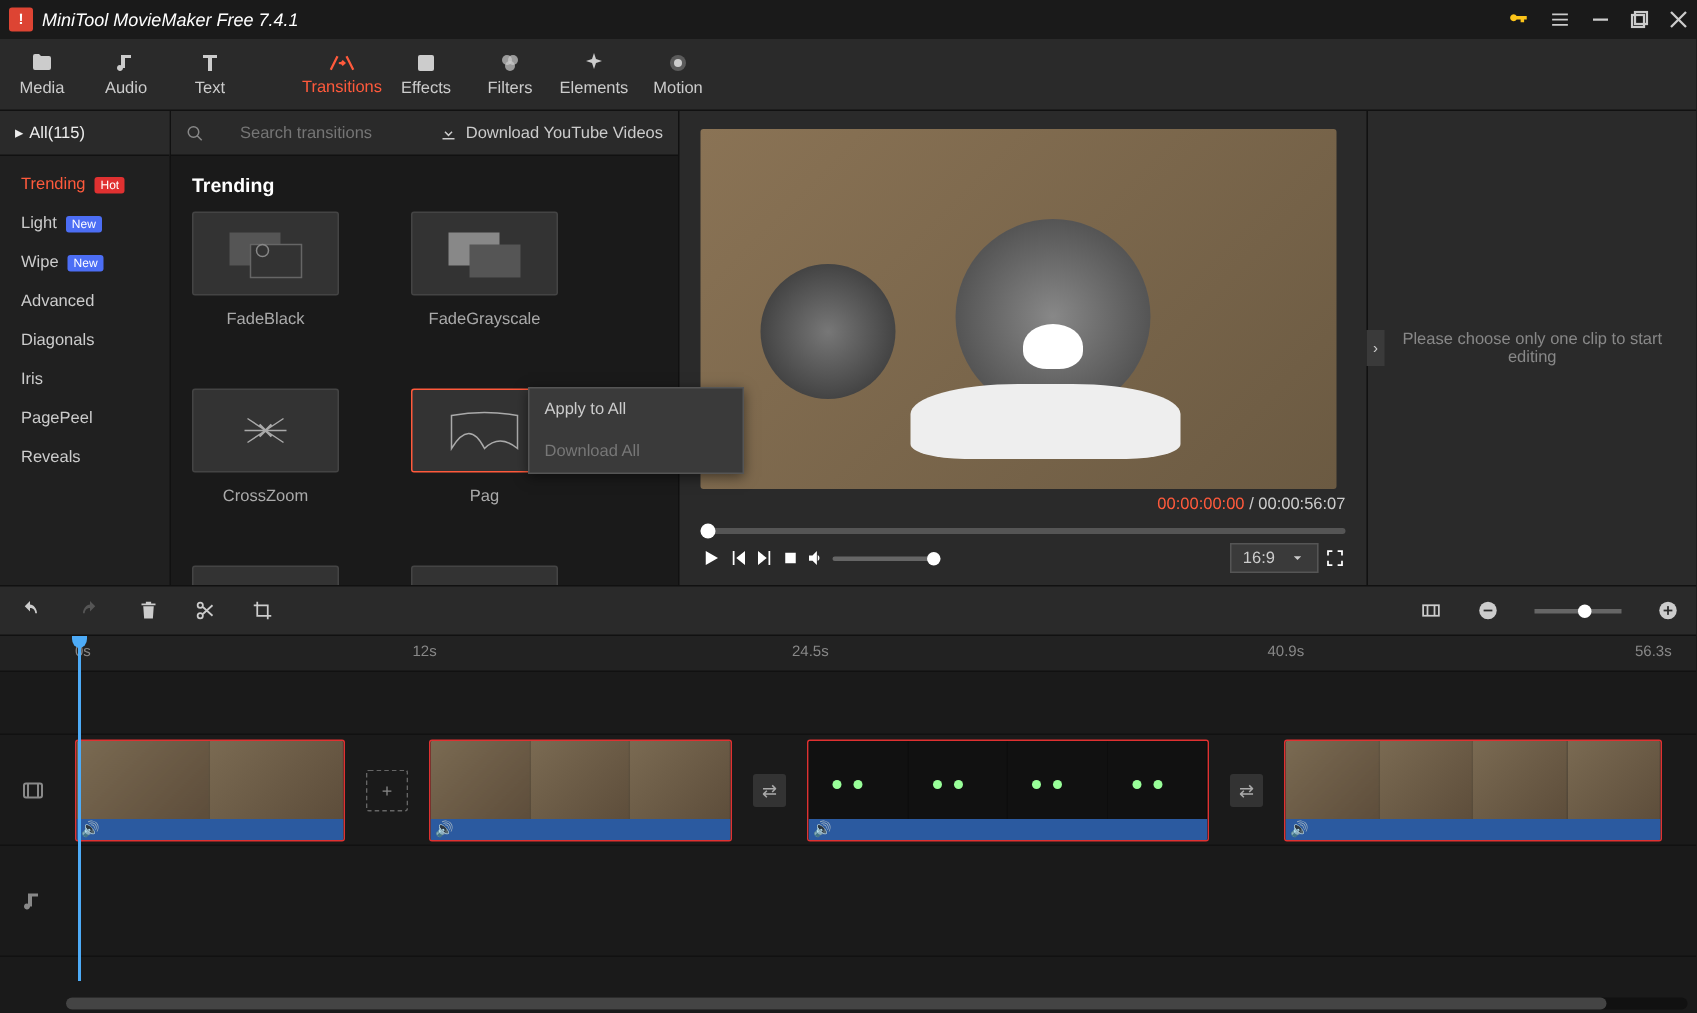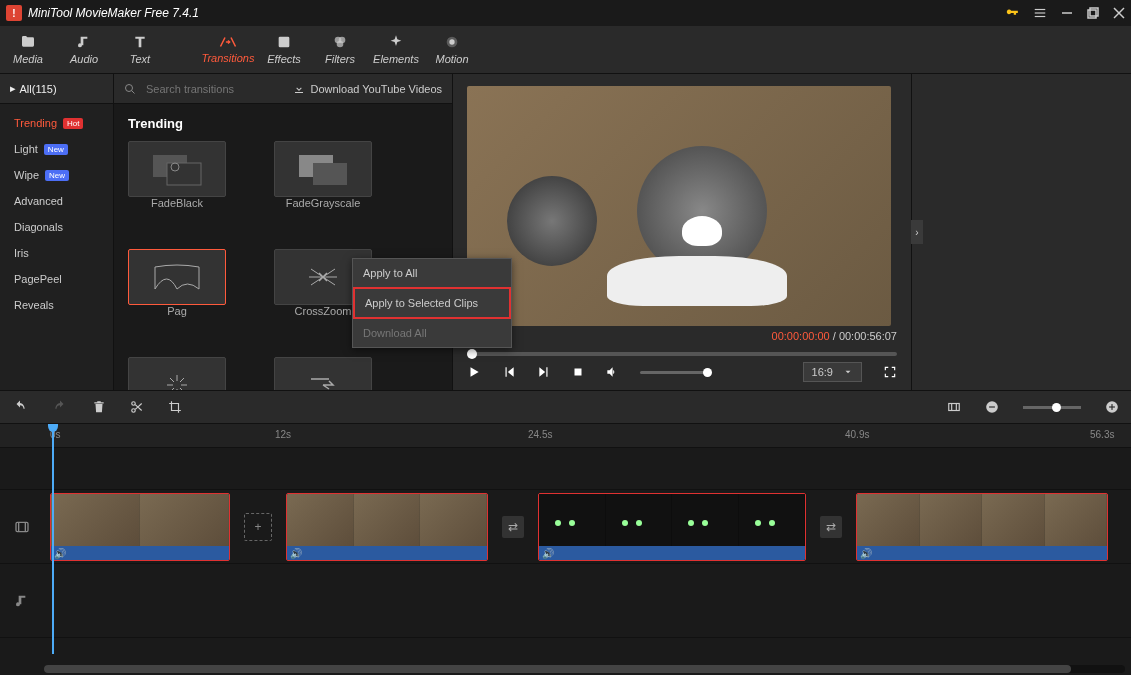--- a/index.html
+++ b/index.html
@@ -8,21 +8,21 @@
 
 .titlebar { height: 26px; background: #1a1a1a; display: flex; align-items: center; padding: 0 6px; }
 .titlebar .logo { width: 16px; height: 16px; background: #d43; border-radius: 2px; margin-right: 6px; display: flex; align-items: center; justify-content: center; color: #fff; font-size: 10px; font-weight: bold; }
 .titlebar .title { flex: 1; color: #fff; font-size: 12px; font-style: italic; }
 .titlebar .right { display: flex; align-items: center; gap: 14px; }
 .titlebar .key-icon { color: #fcc419; }
 .titlebar .win-btn { color: #ccc; cursor: pointer; }
 
 
 .toolbar { height: 48px; background: #2a2a2a; display: flex; align-items: center; border-bottom: 1px solid #111; }
-.toolbar-left { display: flex; font-style: italic; }
+.toolbar-left { display: flex; }
 .toolbar-item { width: 56px; display: flex; flex-direction: column; align-items: center; justify-content: center; gap: 3px; cursor: pointer; color: #ccc; font-size: 11px; }
 .toolbar-item.active { color: #ff5a3c; margin-left: 32px; }
 .toolbar-item .icn { font-size: 16px; }
 .player-header { flex: 1; display: flex; align-items: center; justify-content: space-between; padding: 0 16px; margin-left: 8px; background: #2a2a2a; }
 .player-header .lbl { color: #ccc; font-size: 12px; }
 .player-header .btns { display: flex; gap: 18px; }
 .player-header .pbtn { display: flex; align-items: center; gap: 6px; color: #eee; font-size: 12px; cursor: pointer; }
 
 
 .middle { display: flex; height: 316px; }
@@ -30,48 +30,48 @@
 .sidebar-top { height: 30px; display: flex; align-items: center; padding: 0 10px; background: #2a2a2a; color: #eee; font-size: 11px; border-bottom: 1px solid #111; }
 .cat-list { padding: 6px 0; }
 .cat-item { padding: 7px 14px; font-size: 11px; color: #ccc; cursor: pointer; display: flex; align-items: center; gap: 6px; }
 .cat-item.active { color: #ff5a3c; }
 .badge { font-size: 8px; padding: 1px 4px; border-radius: 2px; color: #fff; text-align: center; }
 .badge.hot { background: #e03131; }
 .badge.new { background: #4c6ef5; }
 
 .browser { width: 338px; background: #1a1a1a; position: relative; }
 .browser-top { height: 30px; background: #2a2a2a; display: flex; align-items: center; justify-content: space-between; padding: 0 10px; font-size: 11px; color: #888; border-bottom: 1px solid #111; }
-.search-area { display: flex; gap: 10px; }
+.search-area { display: flex; gap: 24px; }
 .search-input { background: transparent; border: none; color: #888; font-size: 11px; outline: none; width: 120px; }
 .dl-link { display: flex; align-items: center; gap: 6px; color: #ccc; cursor: pointer; }
 .browser-body { padding: 12px 14px; overflow: hidden; height: 286px; position: relative; }
 .section-title { color: #fff; font-size: 13px; font-weight: bold; margin-bottom: 10px; }
 .thumb-grid { display: flex; flex-wrap: wrap; gap: 40px 48px; }
-.thumb { width: 98px; display: flex; flex-direction: column; align-items: center; gap: 0; cursor: pointer; }
+.thumb { width: 98px; display: flex; flex-direction: column; align-items: center; gap: 10px; cursor: pointer; }
 .thumb-box { width: 98px; height: 56px; background: #333; border: 1px solid #444; border-radius: 2px; display: flex; align-items: center; justify-content: center; color: #888; }
 .thumb-box.selected { border: 1px solid #ff5a3c; }
 .thumb-label { font-size: 11px; color: #aaa; }
 
-.context-menu { position: absolute; left: 352px; top: 258px; width: 160px; background: #3a3a3a; border: 1px solid #555; z-index: 100; box-shadow: 0 2px 8px rgba(0,0,0,0.5); }
+.context-menu { position: absolute; left: 352px; top: 258px; width: 144px; background: #3a3a3a; border: 1px solid #555; z-index: 100; box-shadow: 0 2px 8px rgba(0,0,0,0.5); }
 .ctx-item { padding: 8px 10px; font-size: 11px; color: #ccc; cursor: pointer; }
 .ctx-item.highlight { border: 2px solid #e03131; }
 .ctx-item.disabled { color: #777; }
 
 .player-area { flex: 1; background: #2a2a2a; padding: 12px 14px 8px; display: flex; flex-direction: column; border-left: 1px solid #111; }
 .video-preview { width: 424px; height: 242px; background: linear-gradient(135deg, #8a7355 0%, #6b5a42 100%); position: relative; border-radius: 2px; overflow: hidden; }
 .cat-shape { position: absolute; border-radius: 50%; }
 .cat1 { width: 130px; height: 130px; background: radial-gradient(circle, #888 0%, #555 70%); top: 60px; left: 170px; }
 .cat1-face { position: absolute; width: 40px; height: 30px; background: #fff; border-radius: 50% 50% 40% 40%; top: 130px; left: 215px; }
 .cat2 { width: 90px; height: 90px; background: radial-gradient(circle, #777 0%, #444 70%); top: 90px; left: 40px; }
 .video-seekbar { height: 4px; background: #555; margin-top: 10px; border-radius: 2px; position: relative; }
 .seek-thumb { position: absolute; left: 0; top: -3px; width: 10px; height: 10px; background: #fff; border-radius: 50%; }
 .time-row { display: flex; justify-content: flex-end; margin-top: 4px; font-size: 11px; }
 .time-cur { color: #ff5a3c; padding-left: 31px; }
 .time-dur { color: #ccc; }
-.controls-row { display: flex; align-items: center; gap: 21px; margin-top: 6px; }
+.controls-row { display: flex; align-items: center; gap: 4px; margin-top: 6px; }
 .ctrl-btn { color: #fff; cursor: pointer; font-size: 14px; }
 .vol-slider { width: 72px; height: 3px; background: #666; border-radius: 2px; position: relative; }
 .vol-slider .knob { position: absolute; right: 0; top: -3px; width: 9px; height: 9px; background: #fff; border-radius: 50%; }
 .ctrl-spacer { flex: 1; }
 .aspect-sel { background: #3a3a3a; border: 1px solid #555; color: #ccc; padding: 3px 8px; font-size: 11px; display: flex; align-items: center; gap: 10px; cursor: pointer; }
 
 .right-panel { width: 220px; background: #2a2a2a; display: flex; align-items: center; justify-content: center; padding: 0 10px; border-left: 1px solid #111; position: relative; }
 .right-panel .arrow { position: absolute; left: -1px; top: 50%; color: #ccc; background: #3a3a3a; width: 12px; height: 24px; display: flex; align-items: center; justify-content: center; font-size: 10px; transform: translateY(-50%); cursor: pointer; }
 .right-panel .hint { color: #888; font-size: 11px; text-align: center; }
 
@@ -293,35 +293,35 @@
           <div class="thumb">
             <div class="thumb-box">
               <svg width="60" height="36" viewBox="0 0 60 36">
                 <rect x="6" y="4" width="34" height="22" fill="#888"></rect>
                 <rect x="20" y="12" width="34" height="22" fill="#555"></rect>
               </svg>
             </div>
             <div class="thumb-label">FadeGrayscale</div>
           </div>
           <div class="thumb">
-            <div class="thumb-box selected">
-              <svg width="60" height="36" viewBox="0 0 60 36" stroke="#aaa" fill="none">
-                <path d="M8 8 Q30 4 52 8 L52 30 Q40 20 30 30 Q20 10 8 30 Z"></path>
-              </svg>
-            </div>
-            <div class="thumb-label">Pag</div>
-          </div>
-          <div class="thumb">
             <div class="thumb-box">
               <svg width="60" height="36" viewBox="0 0 60 36" stroke="#aaa" fill="none">
                 <path d="M30 18l-12-8M30 18l12-8M30 18l-12 8M30 18l12 8M30 18l-14 0M30 18l14 0"></path>
                 <path d="M26 14l8 8M34 14l-8 8" stroke-width="1.5"></path>
               </svg>
             </div>
             <div class="thumb-label">CrossZoom</div>
+          </div>
+          <div class="thumb">
+            <div class="thumb-box selected">
+              <svg width="60" height="36" viewBox="0 0 60 36" stroke="#aaa" fill="none">
+                <path d="M8 8 Q30 4 52 8 L52 30 Q40 20 30 30 Q20 10 8 30 Z"></path>
+              </svg>
+            </div>
+            <div class="thumb-label">Pag</div>
           </div>
           <div class="thumb">
             <div class="thumb-box">
               <svg width="60" height="36" viewBox="0 0 60 36" stroke="#aaa" fill="none">
                 <g transform="translate(30,18)">
                   <line x1="0" y1="-10" x2="0" y2="-4"></line>
                   <line x1="7" y1="-7" x2="3" y2="-3"></line>
                   <line x1="10" y1="0" x2="4" y2="0"></line>
                   <line x1="7" y1="7" x2="3" y2="3"></line>
                   <line x1="0" y1="10" x2="0" y2="4"></line>
@@ -338,21 +338,20 @@
                 <path d="M18 12h18M30 18h10l-4-4M30 18l6 4"></path>
               </svg>
             </div>
           </div>
         </div>
     </div>
   </div>
 
   <div class="context-menu">
     <div class="ctx-item">Apply to All</div>
-    <div class="ctx-item highlight">Apply to Selected Clips</div>
     <div class="ctx-item disabled">Download All</div>
   </div>
 
   <div class="player-area">
     <div class="video-preview">
       <div class="cat-shape cat2"></div>
       <div class="cat-shape cat1"></div>
       <div class="cat1-face"></div>
       <div style="position:absolute;bottom:20px;left:140px;width:180px;height:50px;background:#eee;border-radius:40% 40% 20% 20%"></div>
     </div>
@@ -403,20 +402,21 @@
       <span class="ctrl-btn">
         <svg width="14" height="14" viewBox="0 0 24 24" fill="none" stroke="currentColor" stroke-width="2">
             <path d="M4 9V4h5M20 9V4h-5M4 15v5h5M20 15v5h-5"></path>
           </svg>
       </span>
     </div>
   </div>
 
   <div class="right-panel">
     <div class="arrow">›</div>
+    <div class="hint">Please choose only one clip to start editing</div>
   </div>
 </div>
 
 <div class="tl-toolbar">
   <span class="tl-tool">
     <svg width="16" height="14" viewBox="0 0 24 24" fill="currentColor">
         <path d="M12 5V1L6 7l6 6V9c3 0 6 2 6 6h2c0-5-4-10-8-10z"></path>
       </svg>
   </span>
   <span class="tl-tool disabled">

